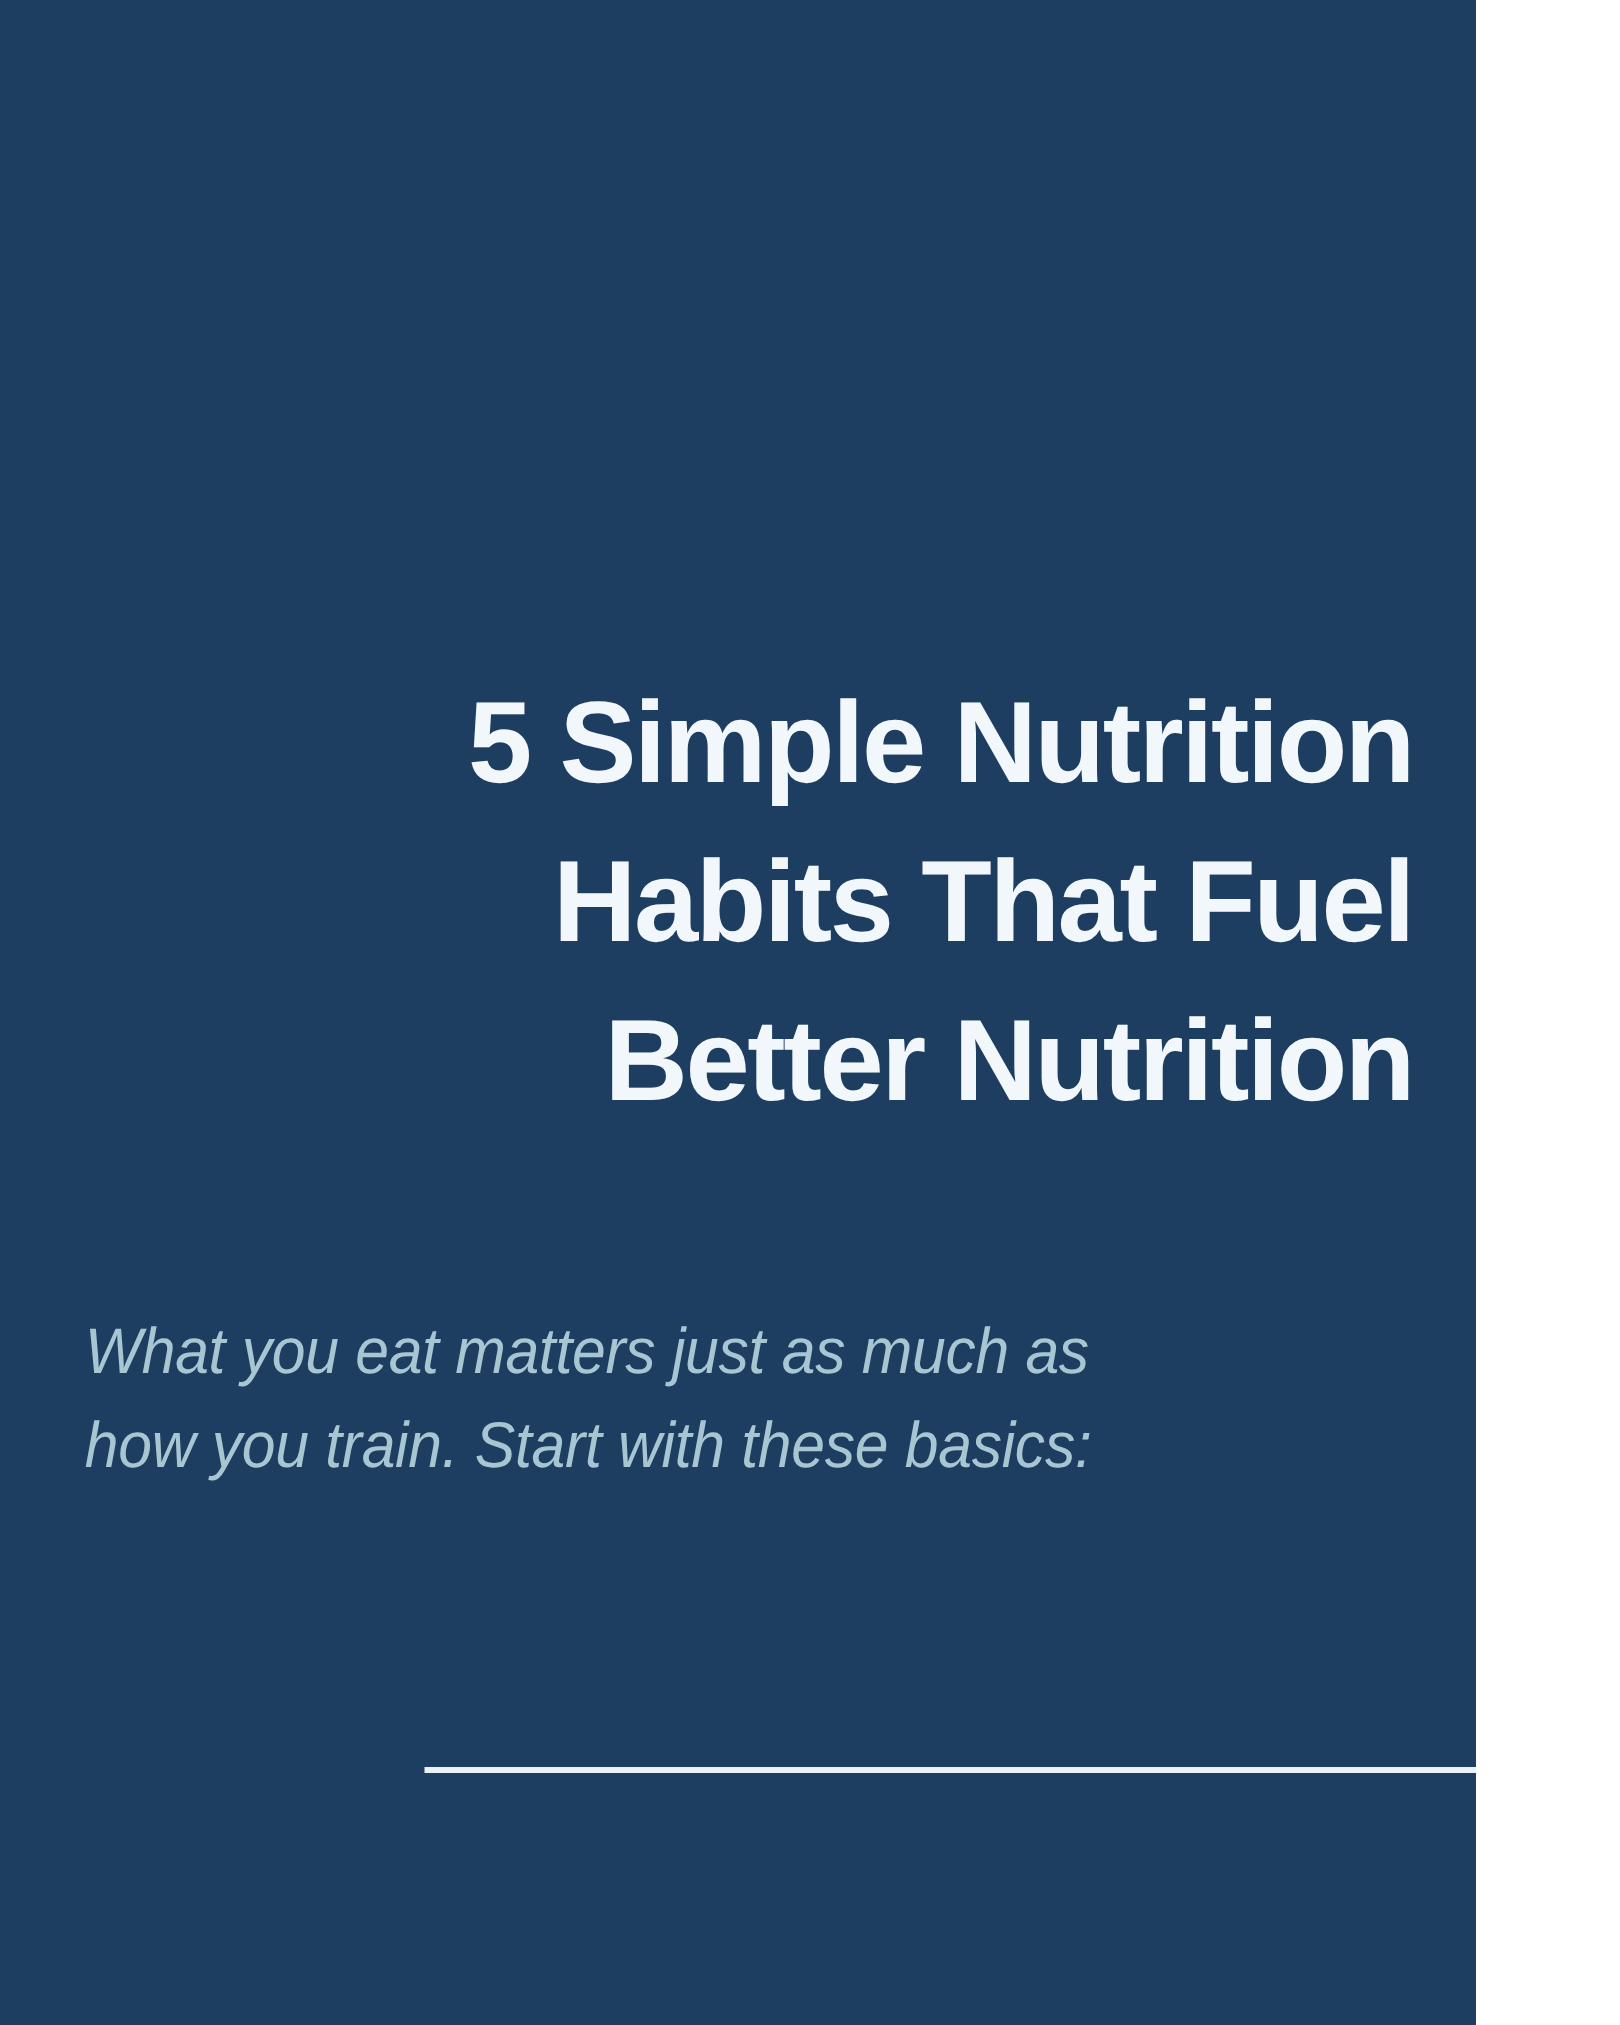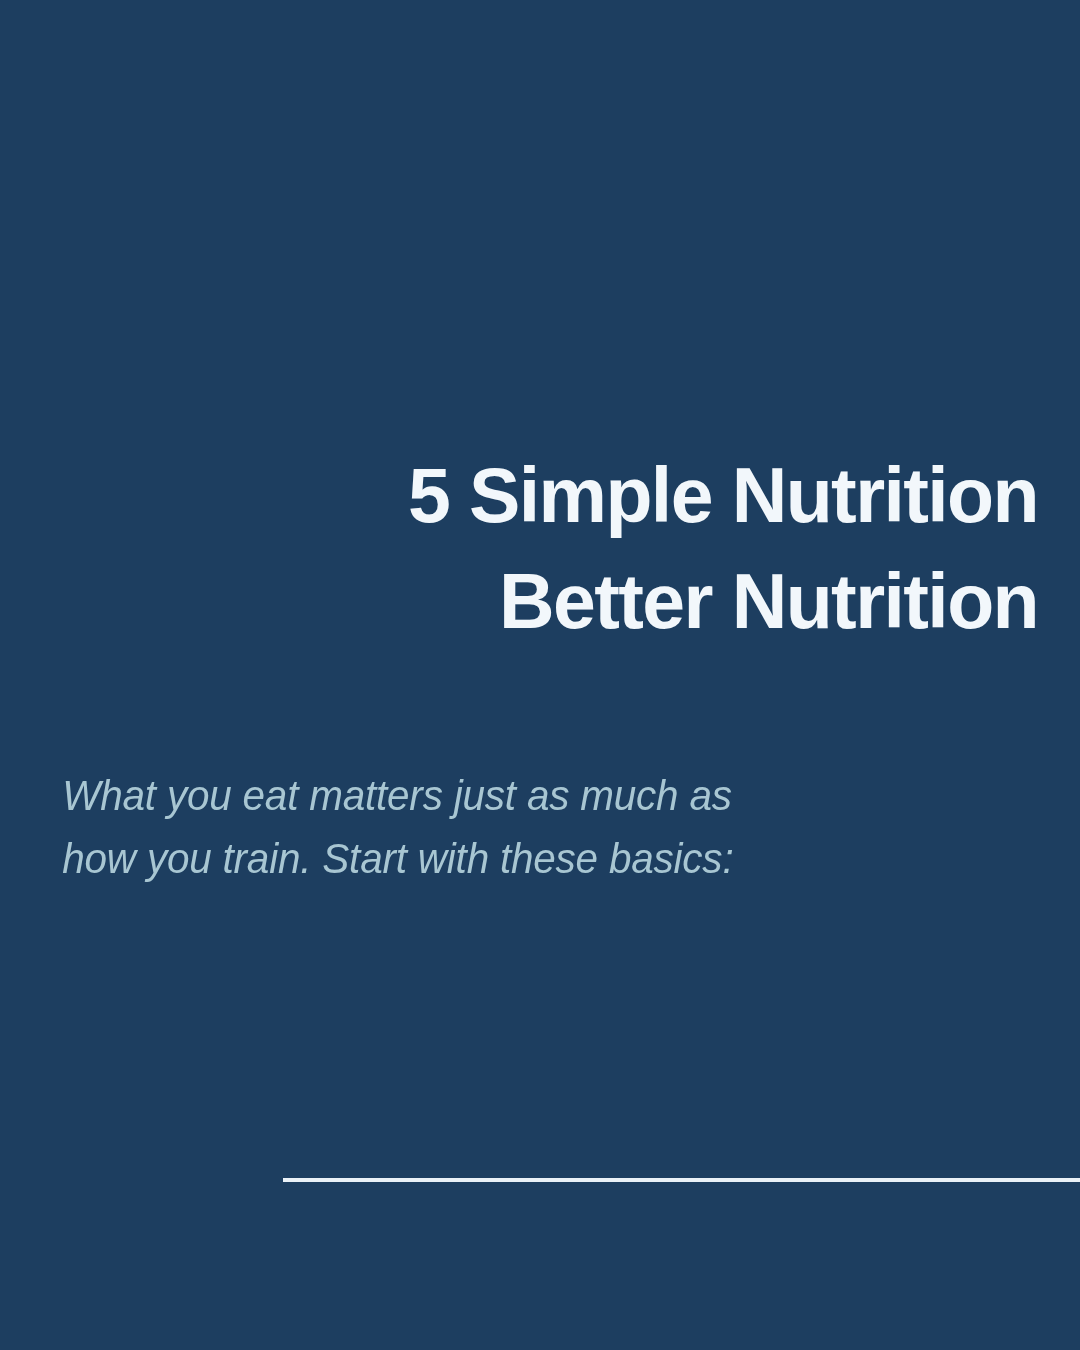--- a/index.html
+++ b/index.html
@@ -13,21 +13,21 @@
     height: 1350px;
     overflow: hidden;
     font-family: "Liberation Sans", "DejaVu Sans", sans-serif;
     -webkit-font-smoothing: antialiased;
   }
 
   
   .card {
     position: relative;
     box-sizing: border-box;
-    width: 1080px;
+    width: 984px;
     height: 1350px;
     background: #1d3e60;
     overflow: hidden;
   }
 
   
   .content {
     position: absolute;
     left: 0;
     right: 42px;
@@ -97,20 +97,21 @@
 </style>
 </head>
 <body>
 
 <div class="card">
 
   <div class="content">
 
     <div class="title-block">
       <span class="title-line">5 Simple Nutrition</span>
+      <span class="title-line">Habits That Fuel</span>
       <span class="title-line">Better Nutrition</span>
     </div>
 
     <div class="subtitle-block">
       <span class="subtitle-line">What you eat matters just as much as</span>
       <span class="subtitle-line">how you train. Start with these basics:</span>
     </div>
 
   </div>
 

